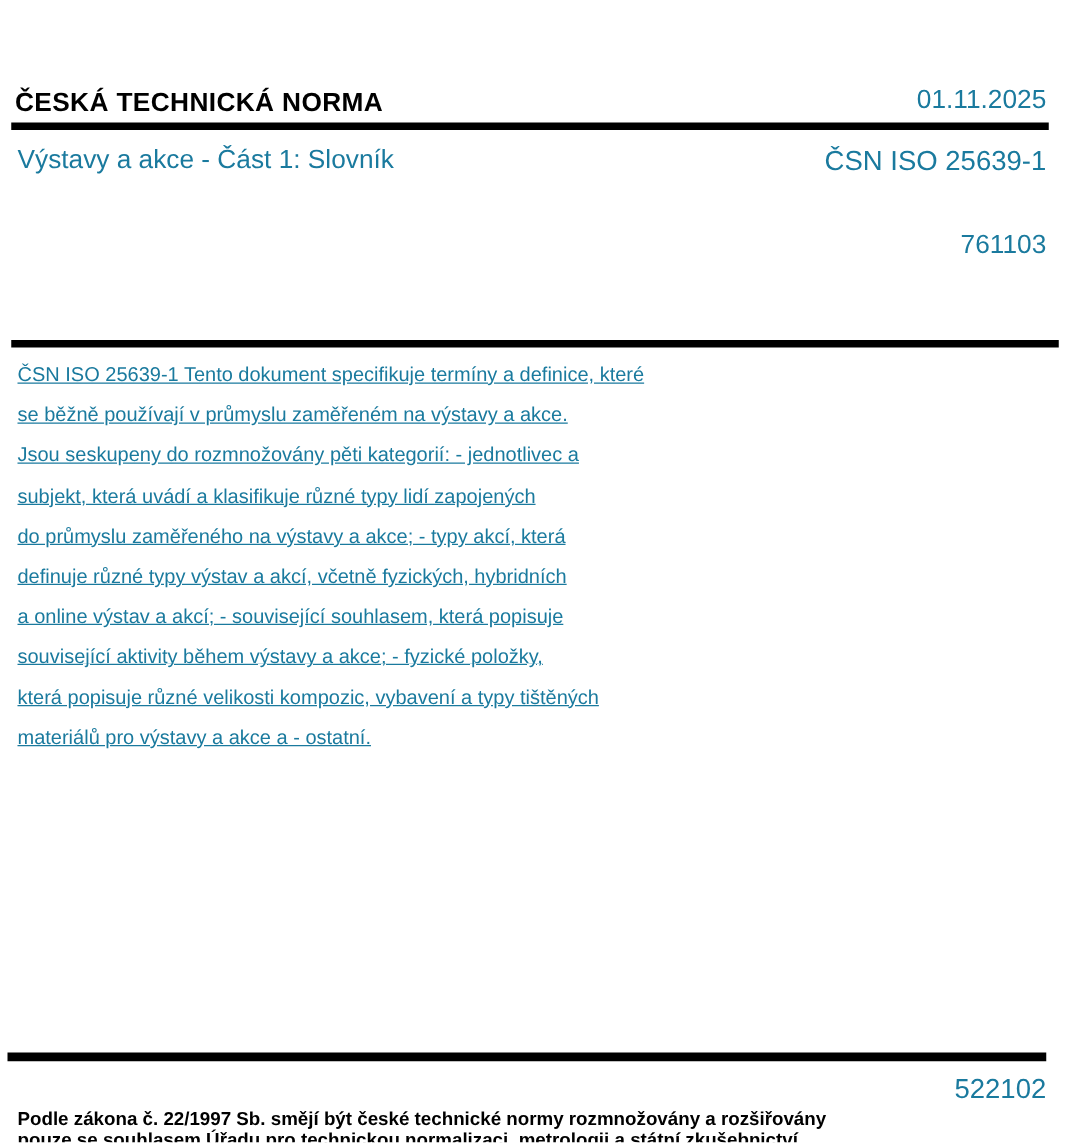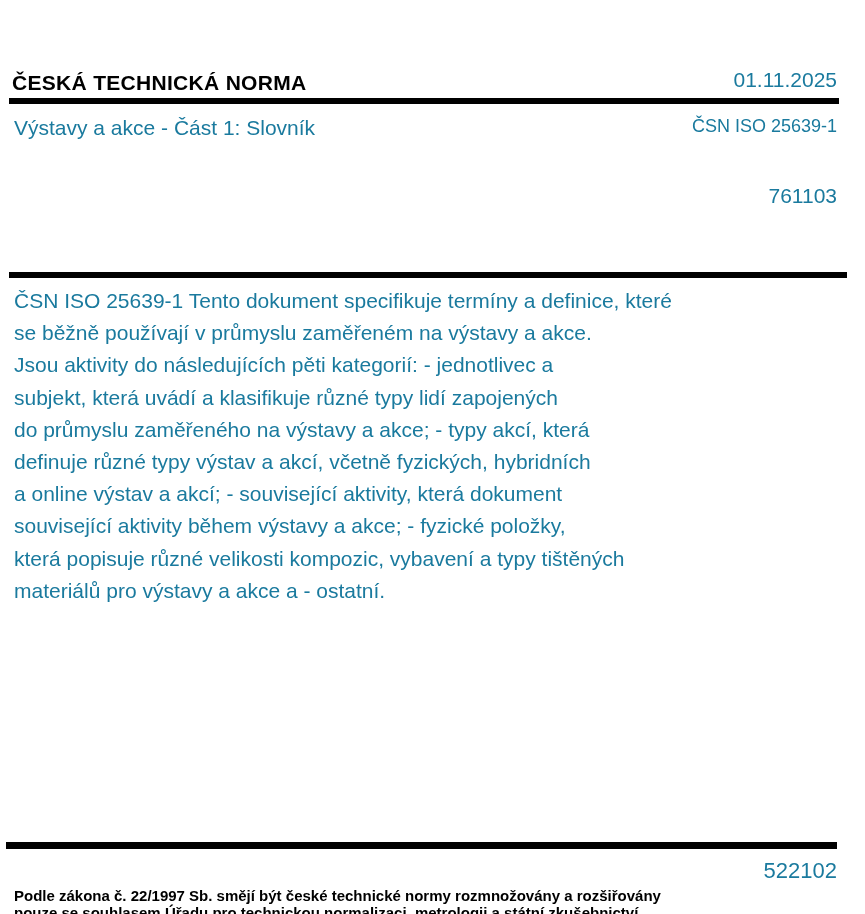--- a/index.html
+++ b/index.html
@@ -46,43 +46,44 @@
     left: 14px;
     top: 116px;
     font-size: 21px;
     color: var(--accent);
     white-space: nowrap;
   }
   .std-designation {
     position: absolute;
     right: 28px;
     top: 116px;
-    font-size: 18px;
+    font-size: 22px;
     color: var(--accent);
     text-align: center;
     white-space: nowrap;
   }
   .class-number {
     position: absolute;
     right: 28px;
     top: 148px;
     font-size: 21px;
     color: var(--accent);
     text-align: right;
     white-space: nowrap;
     margin-top: 36px;
   }
   .abstract {
     position: absolute;
     left: 14px;
     top: 285px;
     width: 820px;
-    font-size: 21px;
+    font-size: 16px;
     line-height: 32.2px;
     color: var(--accent);
+    text-decoration: underline;
   }
   .abstract .line {
     white-space: nowrap;
   }
   .illustration-notice {
     position: absolute;
     left: 347px;
     top: 790px;
     font-size: 20px;
     font-weight: bold;
@@ -127,25 +128,25 @@
 
   <div class="std-designation">ČSN ISO 25639-1</div>
 
   <div class="class-number">761103</div>
 
   <div class="rule rule-abstract"></div>
 
   <div class="abstract">
     <div class="line">ČSN ISO 25639-1 Tento dokument specifikuje termíny a definice, které</div>
     <div class="line">se běžně používají v průmyslu zaměřeném na výstavy a akce.</div>
-    <div class="line">Jsou aktivity do následujících pěti kategorií: - jednotlivec a</div>
+    <div class="line">Jsou seskupeny do rozmnožovány pěti kategorií: - jednotlivec a</div>
     <div class="line">subjekt, která uvádí a klasifikuje různé typy lidí zapojených</div>
     <div class="line">do průmyslu zaměřeného na výstavy a akce; - typy akcí, která</div>
     <div class="line">definuje různé typy výstav a akcí, včetně fyzických, hybridních</div>
-    <div class="line">a online výstav a akcí; - související aktivity, která dokument</div>
+    <div class="line">a online výstav a akcí; - související souhlasem, která popisuje</div>
     <div class="line">související aktivity během výstavy a akce; - fyzické položky,</div>
     <div class="line">která popisuje různé velikosti kompozic, vybavení a typy tištěných</div>
     <div class="line">materiálů pro výstavy a akce a - ostatní.</div>
   </div>
 
 
   <div class="rule rule-footer"></div>
 
   <div class="legal-notice">
     <div class="line">Podle zákona č. 22/1997 Sb. smějí být české technické normy rozmnožovány a rozšiřovány</div>

